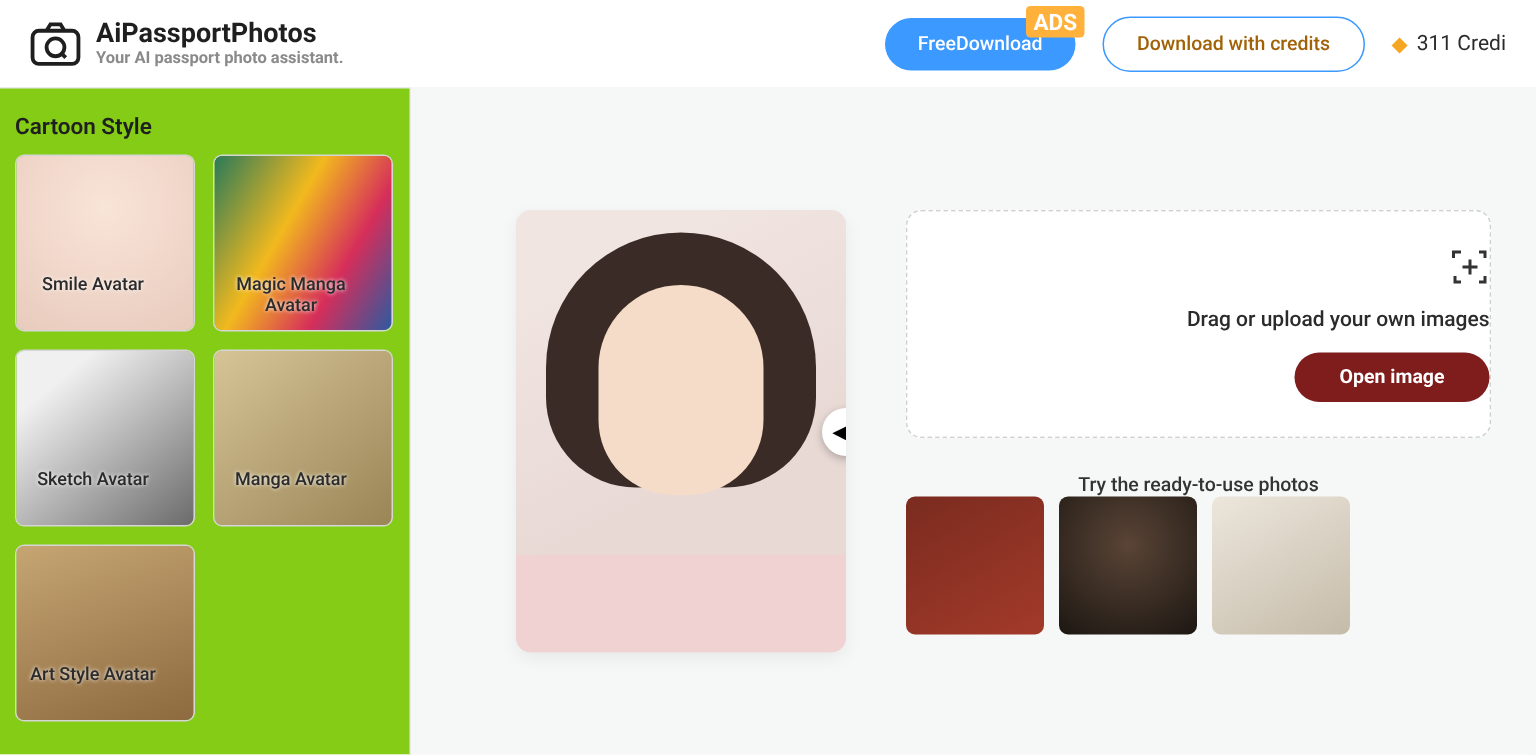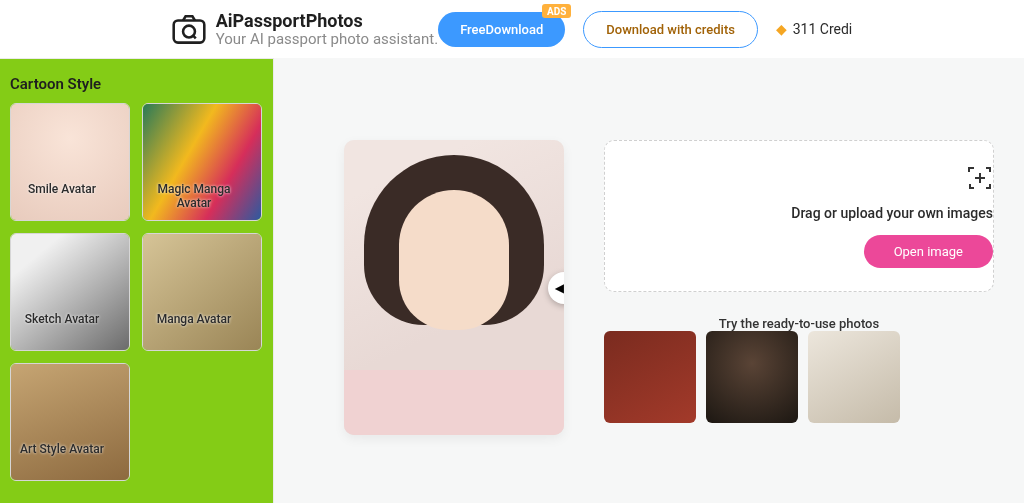--- a/index.html
+++ b/index.html
@@ -1,29 +1,29 @@
 <!DOCTYPE html>
 <html><head>
   <meta charset="utf-8">
   <style>
     * { margin: 0; padding: 0; box-sizing: border-box; font-family: -apple-system, BlinkMacSystemFont, 'Segoe UI', Roboto, sans-serif; }
     body { background: #fff; width: 1024px; height: 503px; overflow: hidden; position: relative; }
 
     
-    .header { display: flex; align-items: center; justify-content: center; padding: 14px 20px; height: 58px; }
+    .header { display: flex; align-items: center; justify-content: space-between; padding: 14px 20px; height: 58px; }
     .logo-area { display: flex; align-items: center; gap: 10px; }
     .logo-icon { width: 34px; height: 32px; }
     .logo-text { display: flex; flex-direction: column; line-height: 1.1; }
     .logo-title { font-size: 18px; font-weight: 700; color: #1f1f1f; }
-    .logo-sub { font-size: 15px; color: #8a8a8a; }
+    .logo-sub { font-size: 11px; color: #8a8a8a; font-weight: bold; }
     .header-right { display: flex; align-items: center; gap: 18px; }
     .btn { border: none; border-radius: 20px; padding: 10px 22px; font-size: 13px; cursor: pointer; font-weight: 500; position: relative; }
     .btn-primary { background: #3c99ff; color: #fff; }
     .btn-outline { background: #fff; color: #a16207; border: 1px solid #3c99ff; }
-    .ads-badge { position: absolute; top: -8px; right: -6px; background: #ffb13c; color: #fff; font-size: 10px; font-weight: 700; padding: 2px 5px 1px; border-radius: 3px; }
+    .ads-badge { position: absolute; top: -8px; right: -6px; background: #ffb13c; color: #fff; font-size: 15px; font-weight: 700; padding: 2px 5px 1px; border-radius: 3px; }
     .credits { display: flex; align-items: center; gap: 6px; font-size: 14px; color: #2b2b2b; }
     .diamond { color: #f5a623; font-size: 14px; }
 
     
     .main { display: flex; height: calc(503px - 58px); }
 
     
     .sidebar { width: 274px; border-right: 1px solid #eaeaea; border-top: 1px solid #eaeaea; padding: 16px 10px; background: #84cc16; }
     .sidebar-title { font-size: 15px; font-weight: 600; color: #1f1f1f; margin-bottom: 10px; }
     .style-grid { display: grid; grid-template-columns: repeat(2, 120px); gap: 12px; }
@@ -35,21 +35,21 @@
     .content { flex: 1; background: #f6f7f7; display: flex; padding: 82px 30px 30px 70px; gap: 40px; }
 
     .preview { position: relative; width: 220px; height: 295px; border-radius: 10px; overflow: hidden; background: #eee; box-shadow: 0 4px 12px rgba(0,0,0,.06); }
     .preview-img { width: 100%; height: 100%; background: linear-gradient(155deg, #f1e5e1 15%, #e8d9d5 60%); position: relative; }
     .slider-handle { position: absolute; right: -16px; top: 50%; transform: translateY(-50%); width: 32px; height: 32px; border-radius: 50%; background: #fff; box-shadow: 0 2px 6px rgba(0,0,0,.25); display: flex; align-items: center; justify-content: center; cursor: ew-resize; font-size: 12px; }
 
     .right-col { flex: 1; display: flex; flex-direction: column; }
     .dropzone { border: 1.5px dashed #d0d0d0; border-radius: 10px; background: #fff; height: 152px; display: flex; flex-direction: column; align-items: flex-end; justify-content: center; gap: 14px; }
     .drop-icon { width: 26px; height: 26px; position: relative; }
     .drop-text { font-size: 14px; color: #2b2b2b; font-weight: 500; }
-    .btn-open { background: #ec4899; color: #fff; border: none; border-radius: 18px; padding: 9px 30px; font-size: 13px; font-weight: 400; cursor: pointer; }
+    .btn-open { background: #7f1d1d; color: #fff; border: none; border-radius: 18px; padding: 9px 30px; font-size: 13px; font-weight: 700; cursor: pointer; }
 
     .try-title { font-size: 13px; color: #333; text-align: center; margin-top: 24px; font-weight: 500; }
     .sample-row { display: flex; gap: 10px; }
     .sample { width: 92px; height: 92px; border-radius: 6px; background: #ccc; cursor: pointer; flex-shrink: 0; }
 
     
     .bg1 { background: radial-gradient(circle at 50% 30%, #f9e4d8 0%, #e8cbbd 100%); }
     .bg2 { background: linear-gradient(120deg, #2a7a58 0%, #f2b91e 40%, #d62e5a 70%, #2c5aa0 100%); }
     .bg3 { background: linear-gradient(140deg, #f0f0f0 20%, #6b6b6b 100%); }
     .bg4 { background: linear-gradient(140deg, #d6c497 0%, #9a8556 100%); }

